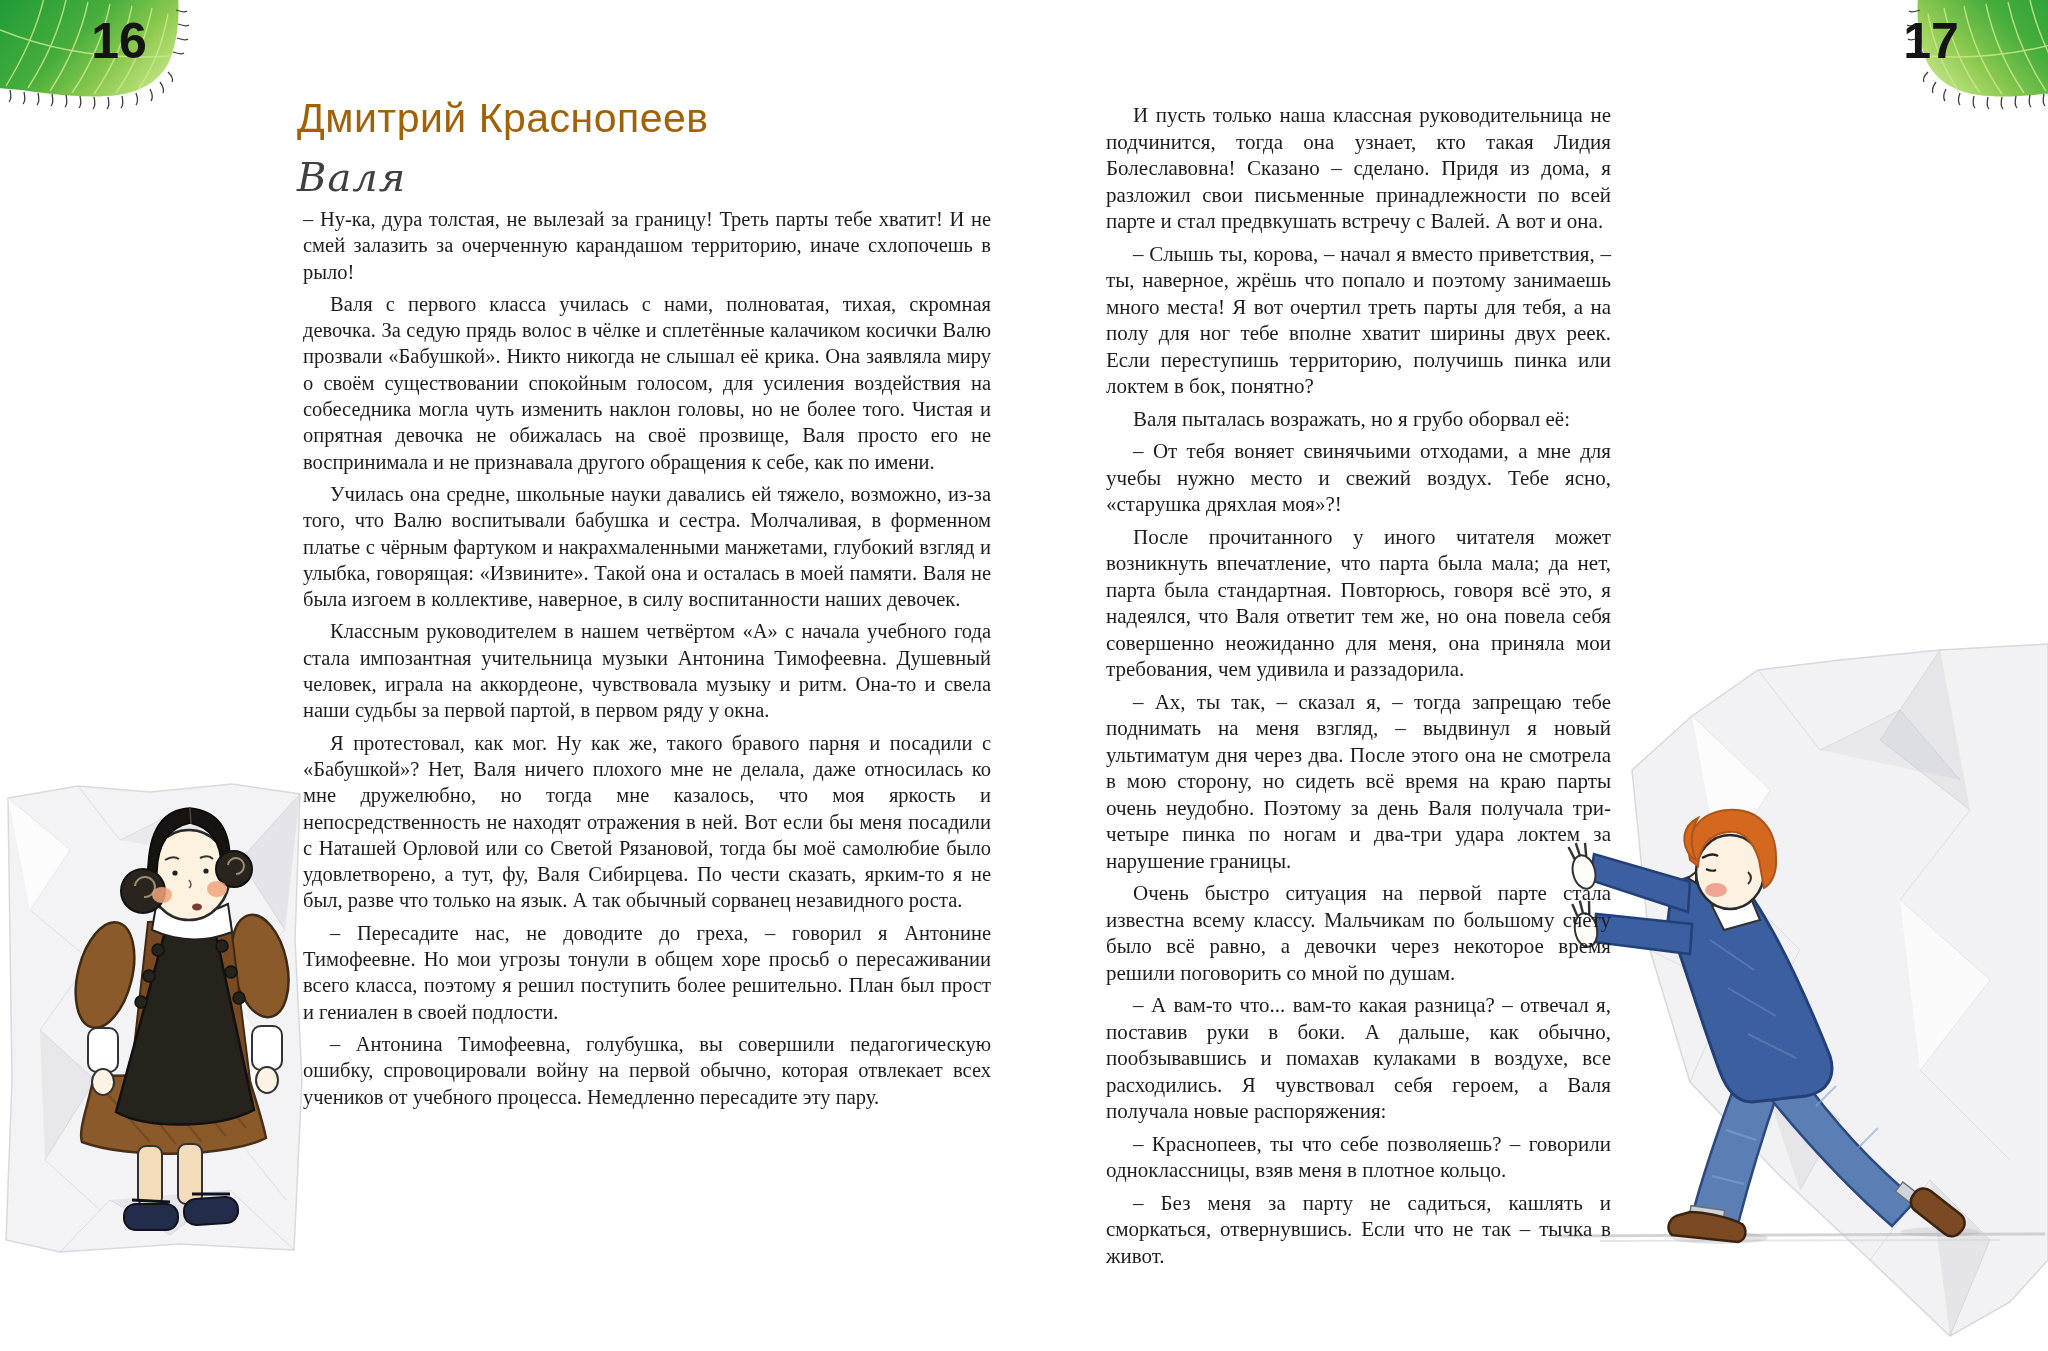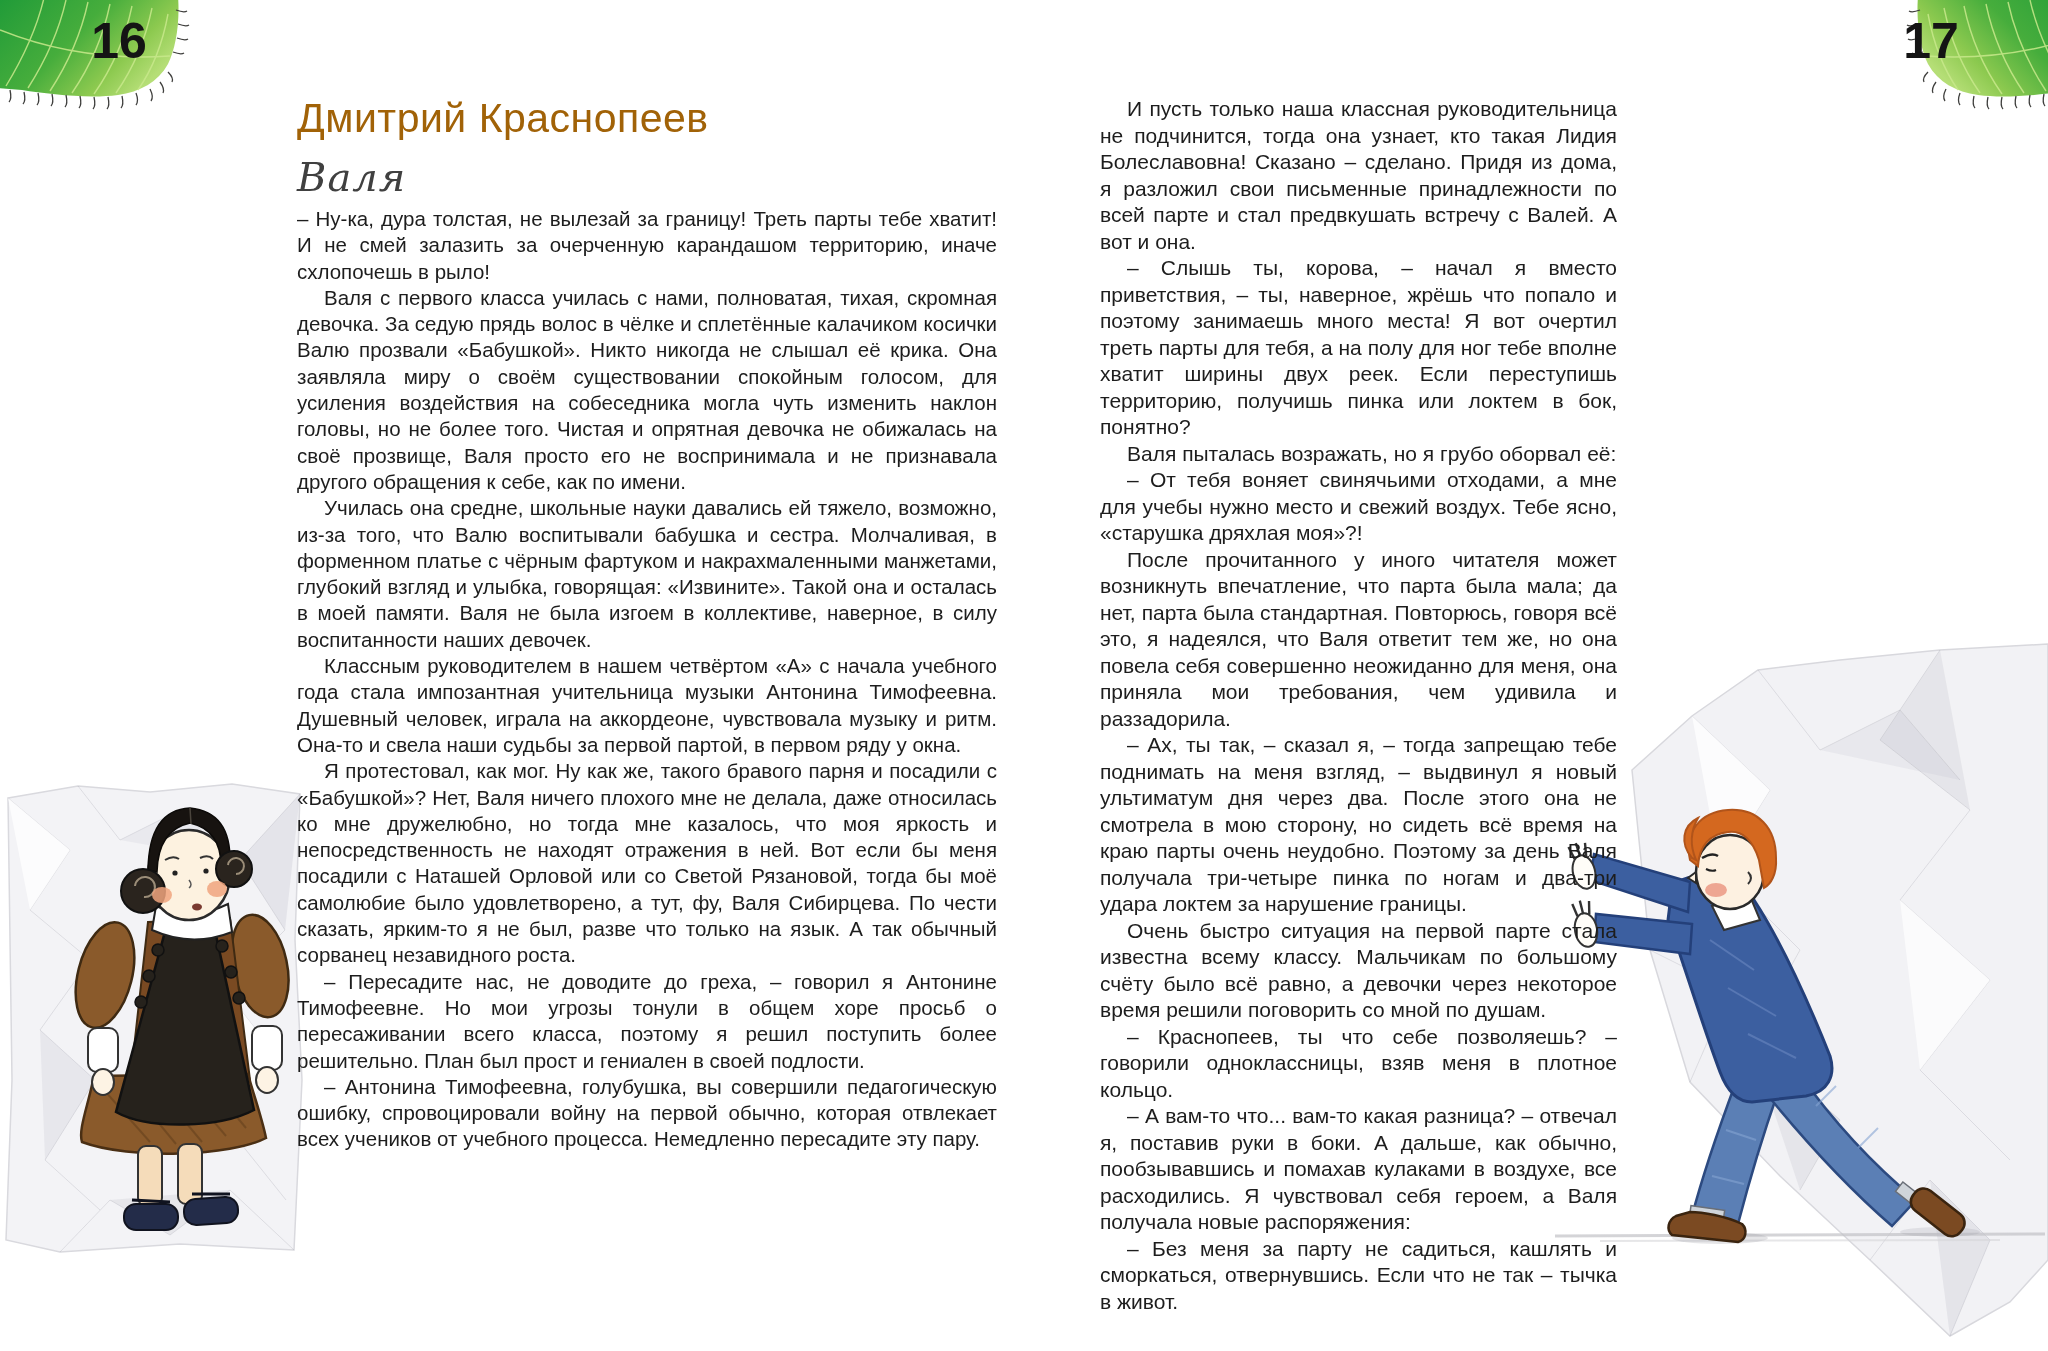--- a/index.html
+++ b/index.html
@@ -8,21 +8,21 @@
   
   .leaf{position:absolute;top:0;}
   .leaf-left{left:0;}
   .leaf-right{right:0;}
   .pagenum{position:absolute;top:12px;font-family:"Liberation Sans",sans-serif;
            font-weight:700;font-size:50px;color:#141414;width:70px;text-align:center;}
   .pagenum-left{left:84px;}
   .pagenum-right{left:1896px;}
   
   .col{position:absolute;}
-  .col p{margin:0;text-indent:27px;text-align:justify;hyphens:auto;}
+  .col p{margin:6px;text-indent:27px;text-align:justify;hyphens:auto;font-family:Liberation Serif, serif;}
   .col p.no-indent{text-indent:0;}
   .col-left{left:297px;top:96px;width:700px;font-size:20.5px;line-height:26.3px;}
   .col-right{left:1100px;top:96px;width:517px;font-size:21px;line-height:26.5px;}
   .author{margin:0;font-size:41px;font-weight:400;letter-spacing:.5px;line-height:44px;color:#a16207;}
   .story-title{margin:15px 0 0 0;font-family:"DejaVu Serif",serif;font-style:italic;
                font-weight:400;font-size:40px;line-height:44px;letter-spacing:1px;color:#404040;}
   .col-left p.first{margin-top:7px;}
   
   .illu{position:absolute;}
   .illu-girl{left:0;top:780px;}
@@ -287,18 +287,18 @@
   </div>
 
   <div class="col col-right">
     <p>И пусть только наша классная руководительница не подчинится, тогда она узнает, кто такая Лидия Болеславовна! Сказано – сделано. Придя из дома, я разложил свои письменные принадлежности по всей парте и стал предвкушать встречу с Валей. А вот и она.</p>
     <p>– Слышь ты, корова, – начал я вместо приветствия, – ты, наверное, жрёшь что попало и поэтому занимаешь много места! Я вот очертил треть парты для тебя, а на полу для ног тебе вполне хватит ширины двух реек. Если переступишь территорию, получишь пинка или локтем в бок, понятно?</p>
     <p>Валя пыталась возражать, но я грубо оборвал её:</p>
     <p>– От тебя воняет свинячьими отходами, а мне для учебы нужно место и свежий воздух. Тебе ясно, «старушка дряхлая моя»?!</p>
     <p>После прочитанного у иного читателя может возникнуть впечатление, что парта была мала; да нет, парта была стандартная. Повторюсь, говоря всё это, я надеялся, что Валя ответит тем же, но она повела себя совершенно неожиданно для меня, она приняла мои требования, чем удивила и раззадорила.</p>
     <p>– Ах, ты так, – сказал я, – тогда запрещаю тебе поднимать на меня взгляд, – выдвинул я новый ультиматум дня через два. После этого она не смотрела в мою сторону, но сидеть всё время на краю парты очень неудобно. Поэтому за день Валя получала три-четыре пинка по ногам и два-три удара локтем за нарушение границы.</p>
     <p>Очень быстро ситуация на первой парте стала известна всему классу. Мальчикам по большому счёту было всё равно, а девочки через некоторое время решили поговорить со мной по душам.</p>
+    <p>– А вам-то что... вам-то какая разница? – отвечал я, поставив руки в боки. А дальше, как обычно, пообзывавшись и помахав кулаками в воздухе, все расходились. Я чувствовал себя героем, а Валя получала новые распоряжения:</p>
     <p>– Краснопеев, ты что себе позволяешь? – говорили одноклассницы, взяв меня в плотное кольцо.</p>
-    <p>– А вам-то что... вам-то какая разница? – отвечал я, поставив руки в боки. А дальше, как обычно, пообзывавшись и помахав кулаками в воздухе, все расходились. Я чувствовал себя героем, а Валя получала новые распоряжения:</p>
     <p>– Без меня за парту не садиться, кашлять и сморкаться, отвернувшись. Если что не так – тычка в живот.</p>
   </div>
 
 </div>
 
 </body></html>

